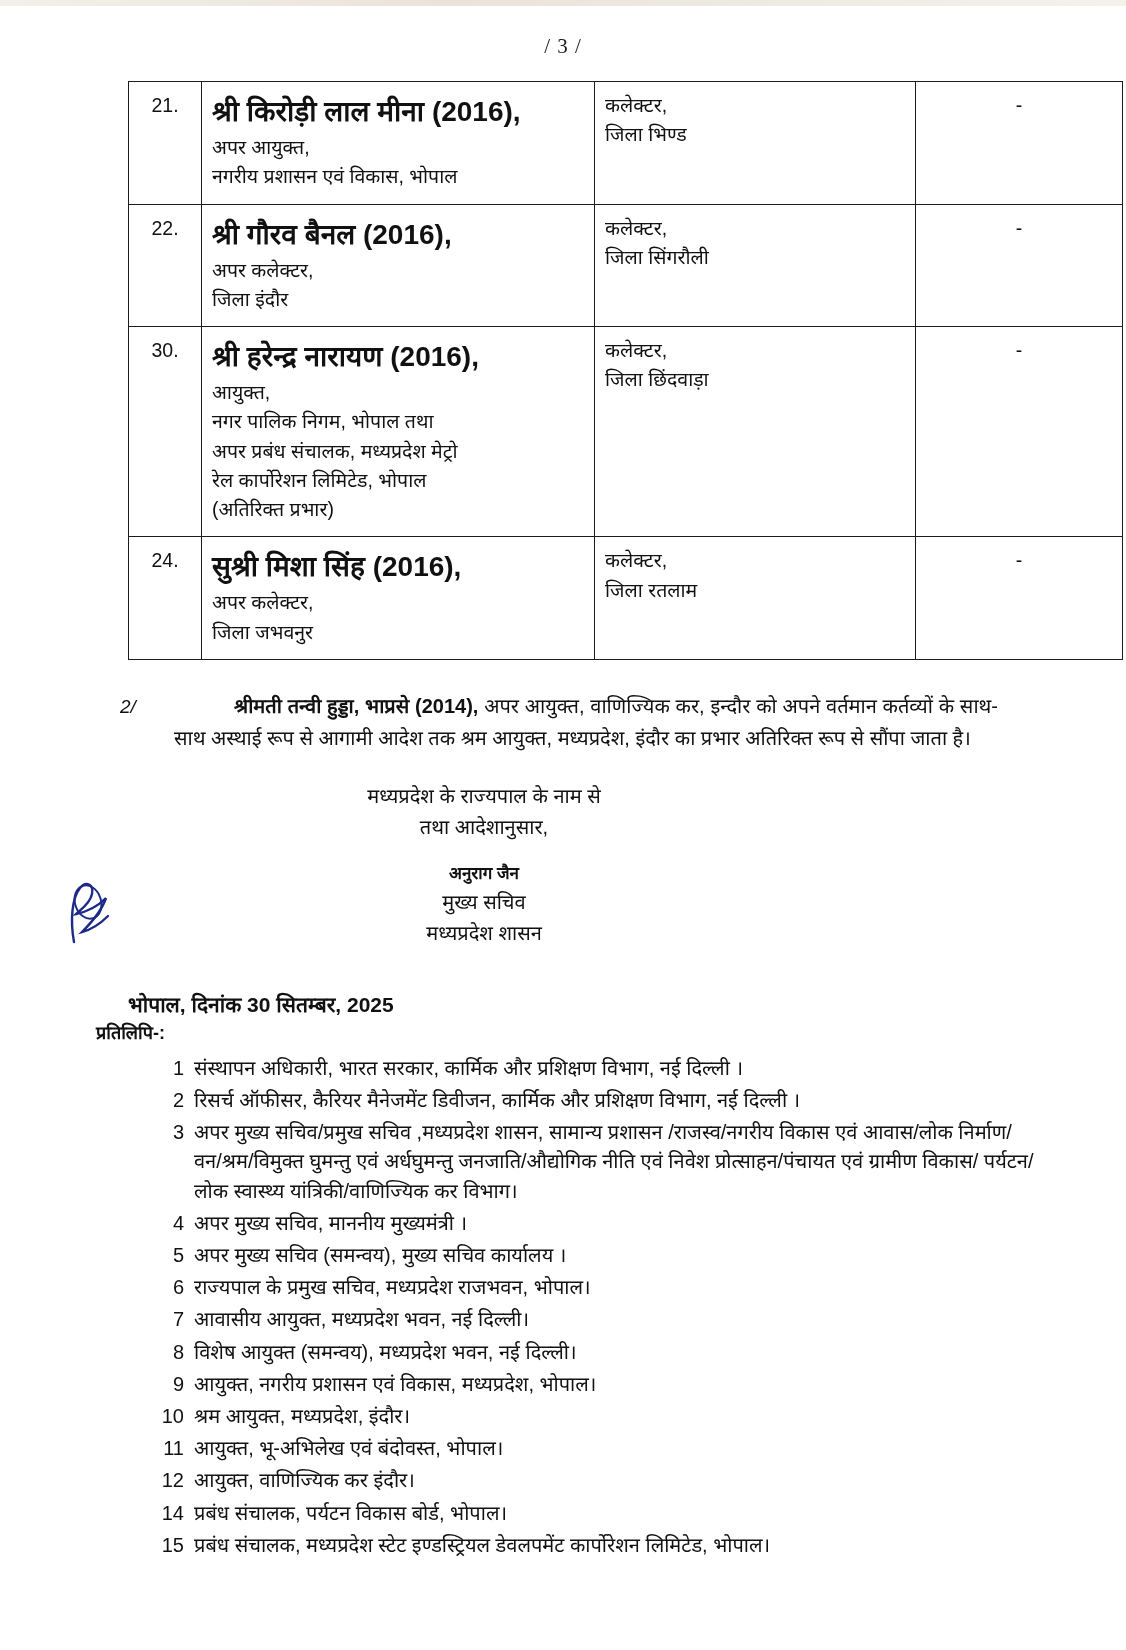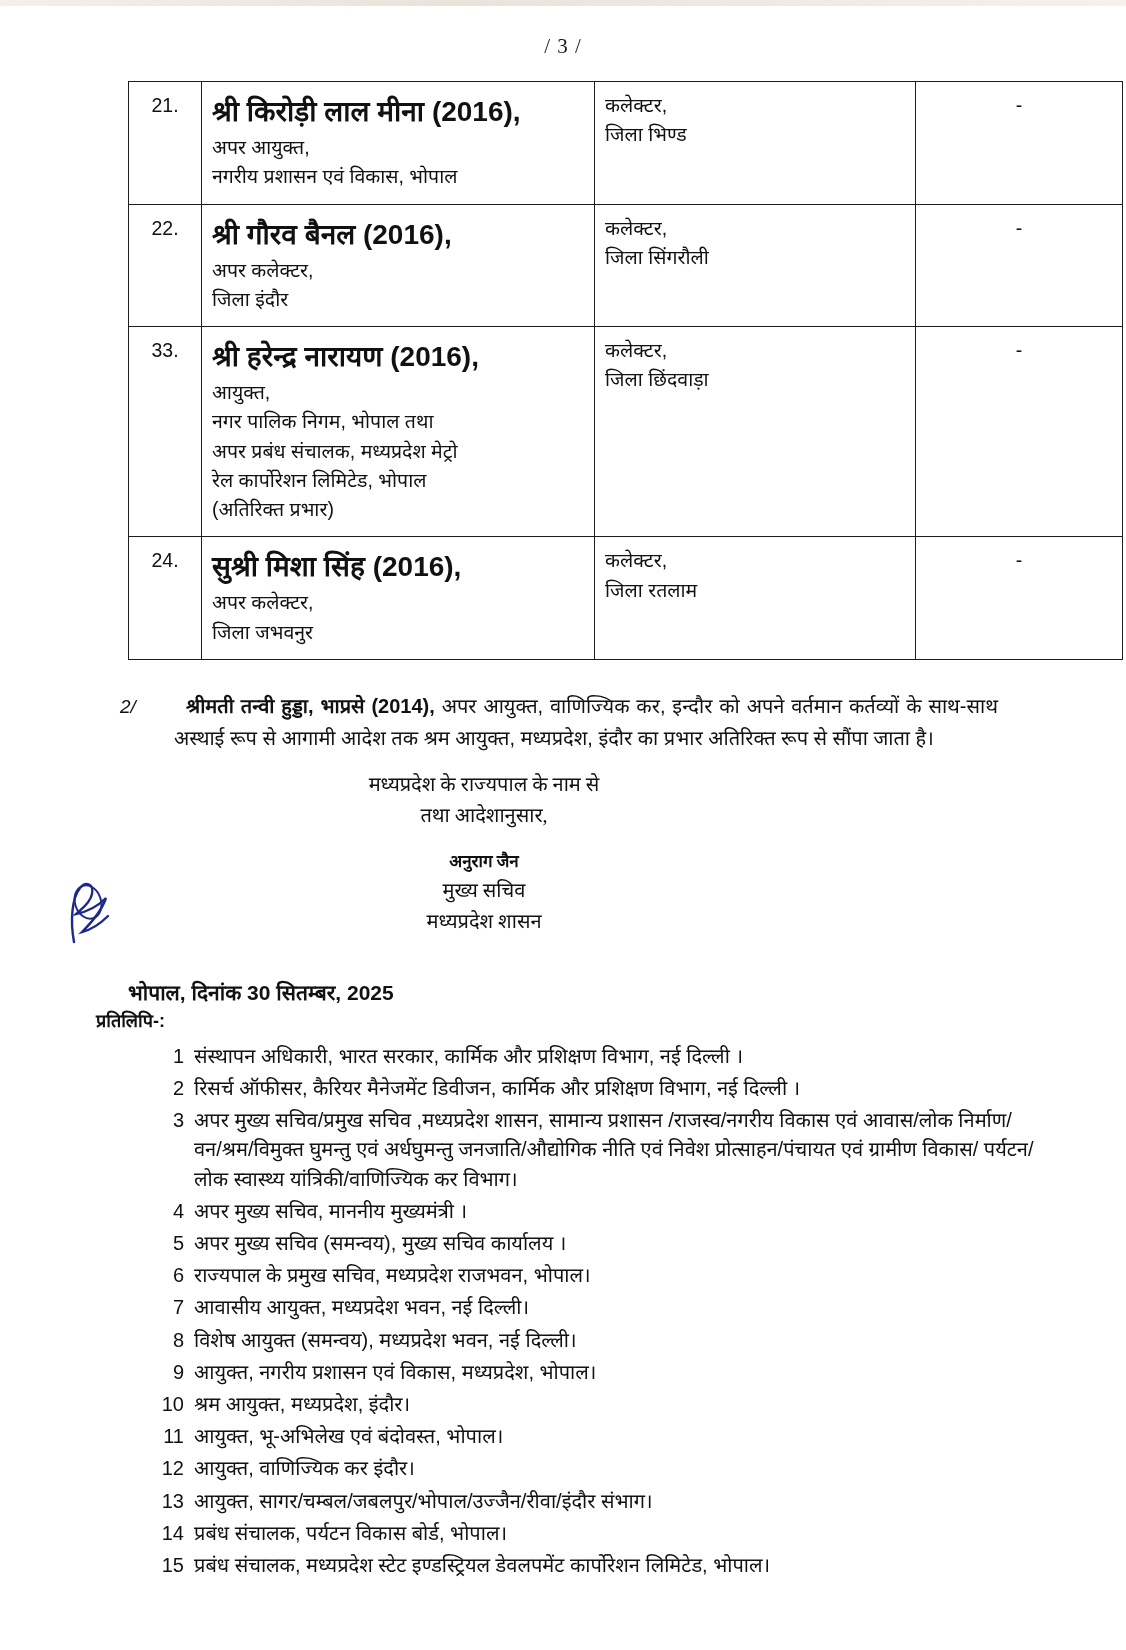--- a/index.html
+++ b/index.html
@@ -82,30 +82,29 @@
     position: relative;
   }
   .para2 .marker {
     position: absolute;
     left: -8px;
     top: 2px;
     font-size: 19px;
     font-style: italic;
   }
   .para2 .body { display: block; padding-left: 46px; text-indent: 12px;}
-  .para2 b { font-weight: bold; }
+  .para2 b { font-weight: bold; margin-left: 48px; }
 
   
   .signblock {
-    margin-top: 14px;
+    margin-top: 26px;
     margin-right: 118px;
     text-align: center;
     font-size: 20px;
     line-height: 1.55;
-    font-family: Liberation Serif, serif;
   }
   .signblock .ln { display: block; }
   .signblock .name {
     font-weight: bold;
     font-size: 17px;
     margin-top: 18px;
     display: block;
   }
   .sign-inner {
     display: inline-block;
@@ -195,21 +194,21 @@
           <span class="nm-line">जिला इंदौर</span>
         </td>
         <td class="col-post">
           <span class="nm-line">कलेक्टर,</span>
           <span class="nm-line">जिला सिंगरौली</span>
         </td>
         <td class="col-remark">-</td>
       </tr>
 
       <tr>
-        <td class="col-sno">33.</td>
+        <td class="col-sno">30.</td>
         <td class="col-name">
           <span class="nm-bold nm-line">श्री हरेन्द्र नारायण (2016),</span>
           <span class="nm-line">आयुक्त,</span>
           <span class="nm-line">नगर पालिक निगम, भोपाल तथा</span>
           <span class="nm-line">अपर प्रबंध संचालक, मध्यप्रदेश मेट्रो</span>
           <span class="nm-line">रेल कार्पोरेशन लिमिटेड, भोपाल</span>
           <span class="nm-line">(अतिरिक्त प्रभार)</span>
         </td>
         <td class="col-post">
           <span class="nm-line">कलेक्टर,</span>
@@ -302,24 +301,20 @@
       </li>
     <li>
         <span class="num">11</span>
         <span class="txt">आयुक्त, भू-अभिलेख एवं बंदोवस्त, भोपाल।</span>
       </li>
     <li>
         <span class="num">12</span>
         <span class="txt">आयुक्त, वाणिज्यिक कर इंदौर।</span>
       </li>
     <li>
-        <span class="num">13</span>
-        <span class="txt">आयुक्त, सागर/चम्बल/जबलपुर/भोपाल/उज्जैन/रीवा/इंदौर संभाग।</span>
-      </li>
-    <li>
         <span class="num">14</span>
         <span class="txt">प्रबंध संचालक, पर्यटन विकास बोर्ड, भोपाल।</span>
       </li>
     <li>
         <span class="num">15</span>
         <span class="txt">प्रबंध संचालक, मध्यप्रदेश स्टेट इण्डस्ट्रियल डेवलपमेंट कार्पोरेशन लिमिटेड, भोपाल।</span>
       </li>
   </ol>
 </div>
 

